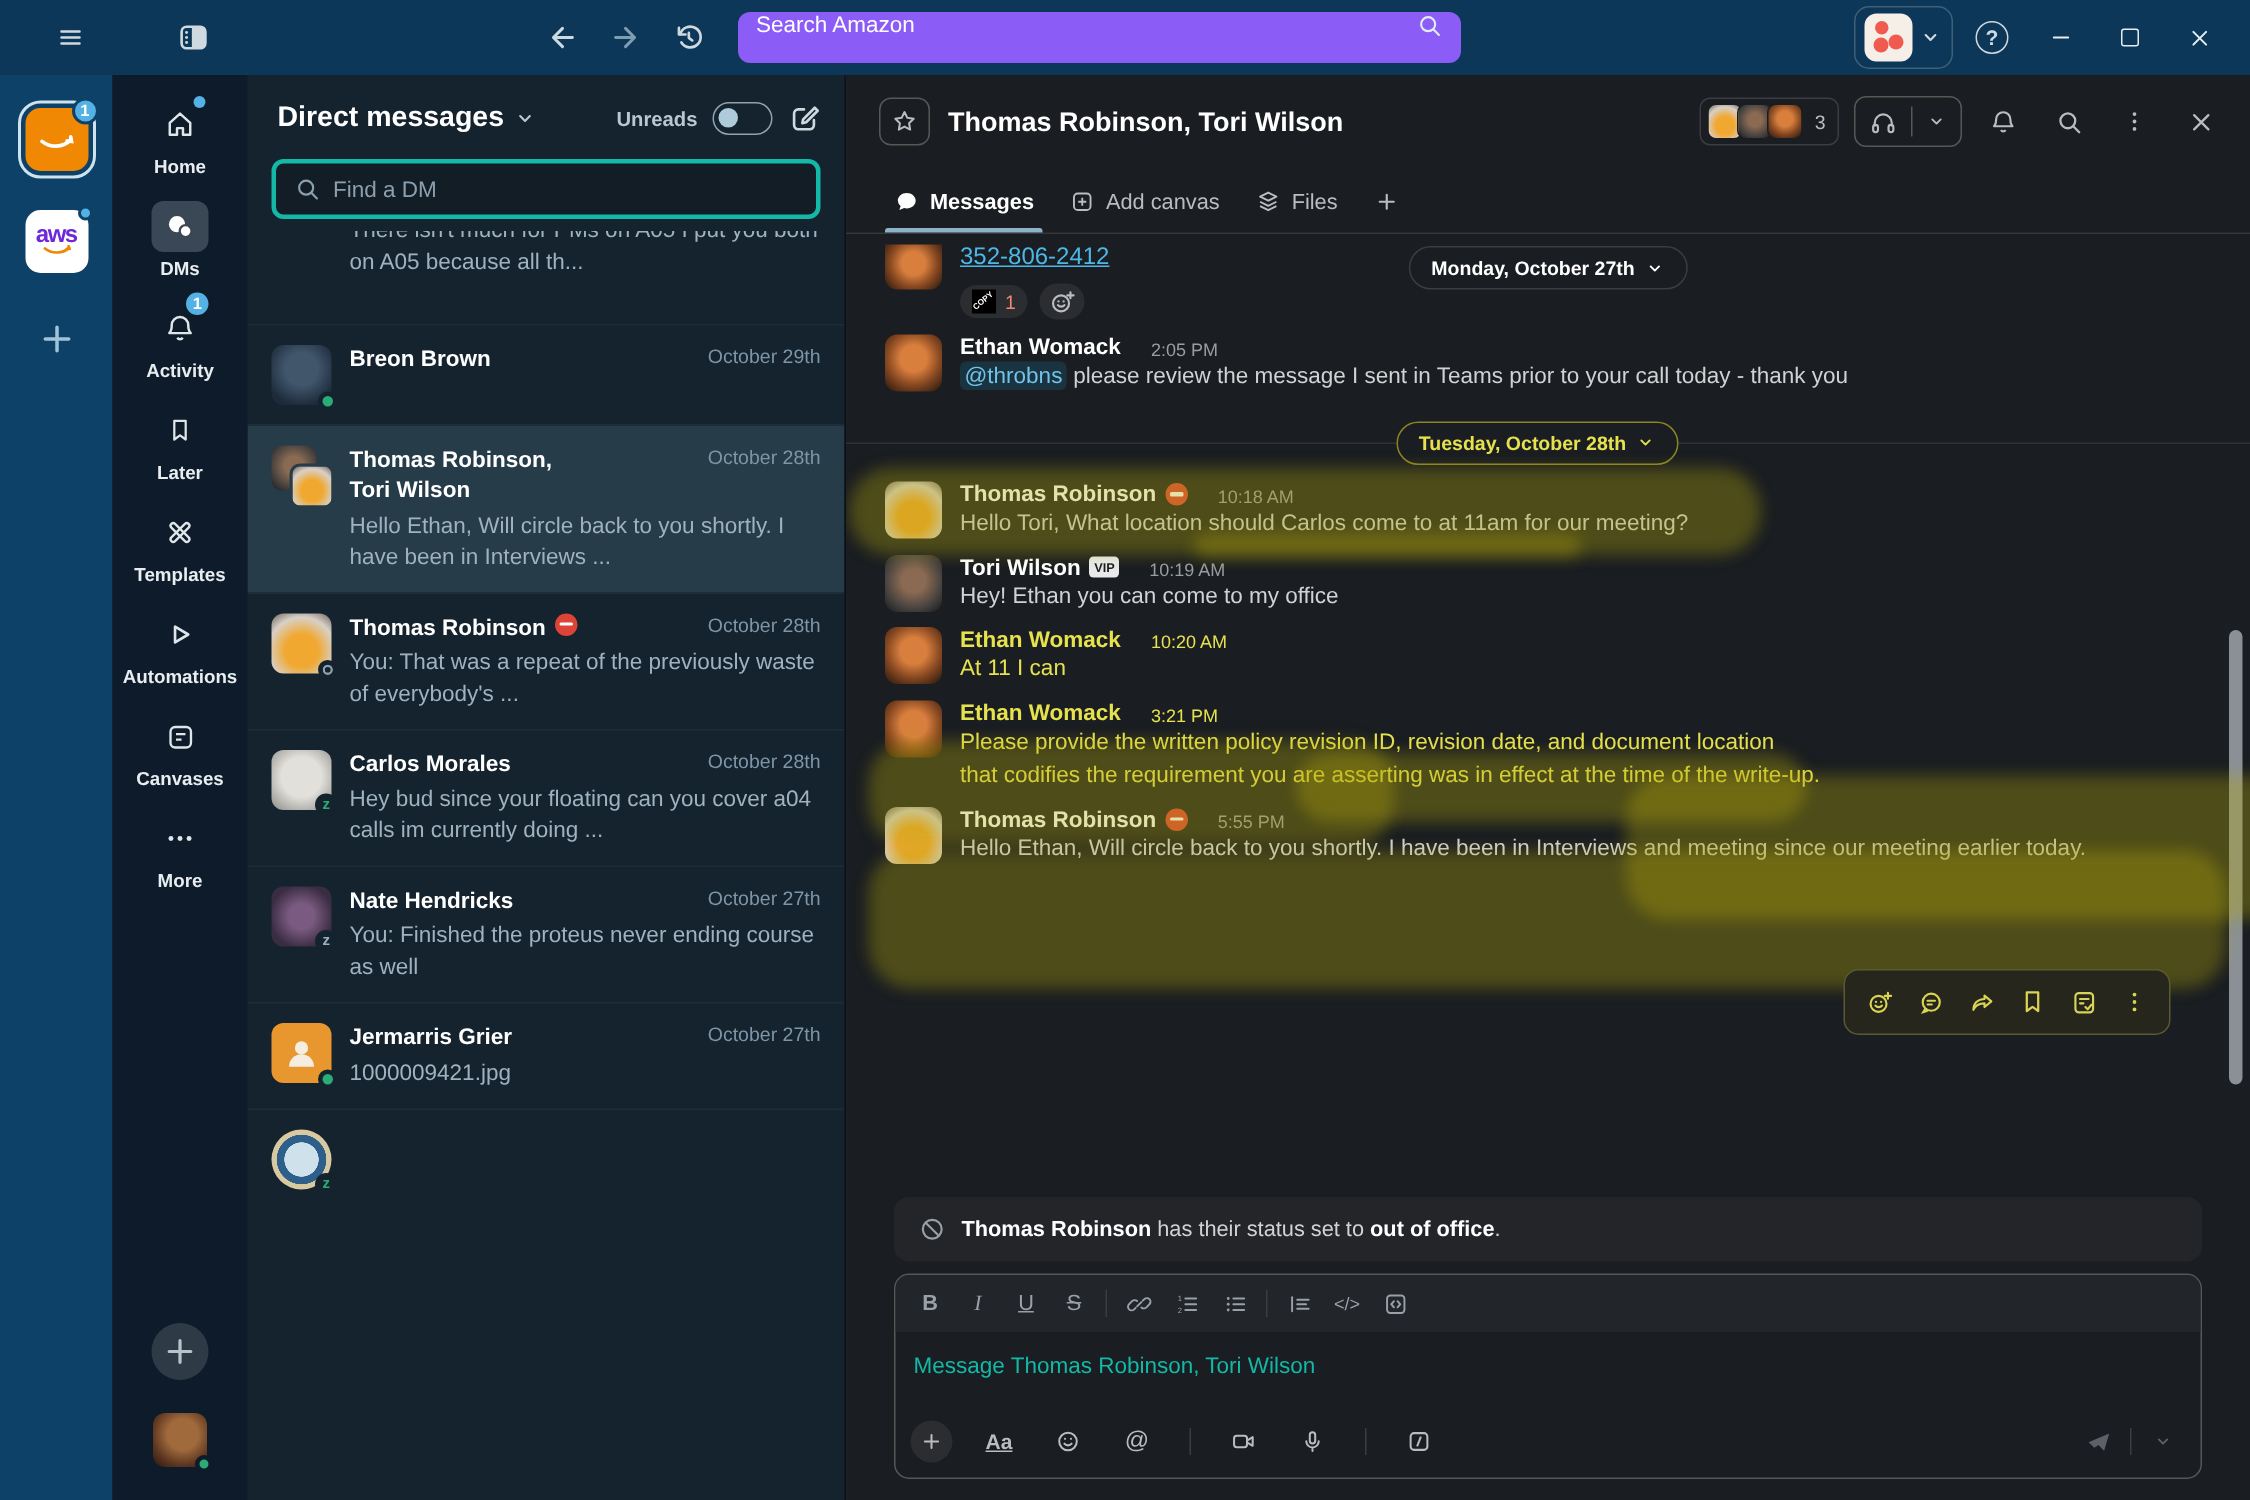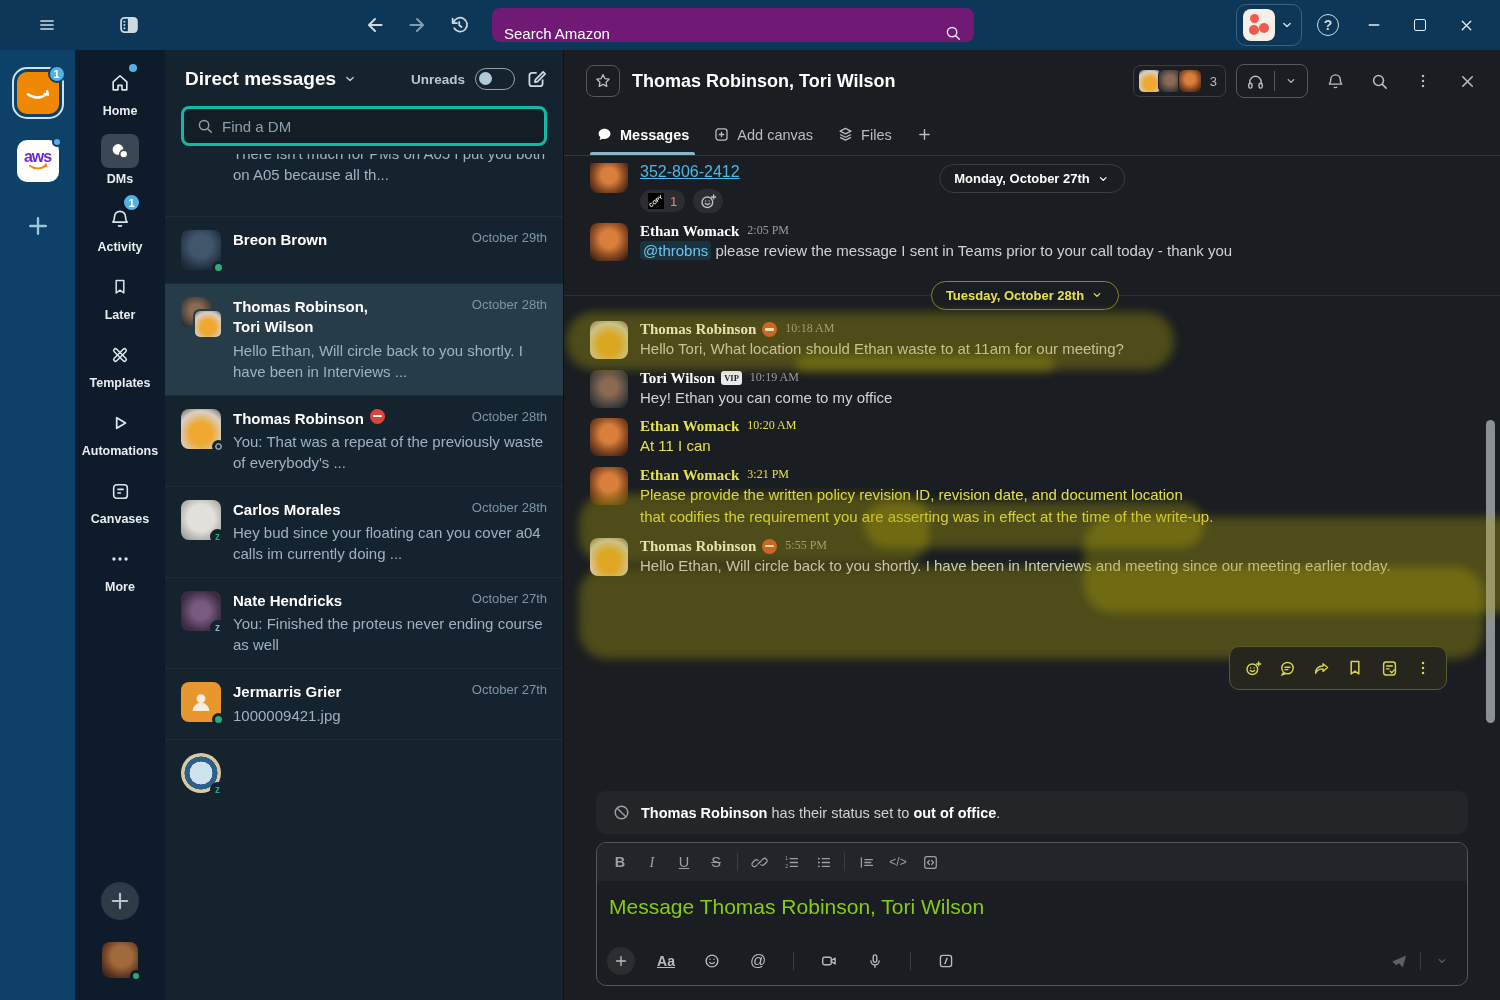--- a/index.html
+++ b/index.html
@@ -8,22 +8,22 @@
   svg { display:block; }
 
   
   .titlebar { position:absolute; left:0; top:0; width:1500px; height:50px;
     background:#0c3758; display:flex; align-items:center; z-index:10; }
   .tb-btn { width:34px; height:34px; display:flex; align-items:center; justify-content:center;
     border-radius:6px; color:#cfd9e0; }
   .tb-hamburger { margin-left:30px; }
   .tb-panel { margin-left:48px; }
   .tb-histnav { display:flex; gap:8px; margin-left:212px; }
-  .tb-search { margin-left:16px; width:482px; height:34px; background:#701a75; border-radius:8px;
-    display:flex; align-items:flex-end; padding:0 12px; color:#fff; font-size:15px; }
+  .tb-search { margin-left:16px; width:482px; height:34px; background:#8b5cf6; border-radius:8px;
+    display:flex; align-items:flex-start; padding:0 12px; color:#fff; font-size:15px; }
   .tb-search .ph { flex:1; }
   .tb-right { margin-left:auto; display:flex; align-items:center; gap:6px; padding-right:14px; }
   .profile-pill { display:flex; align-items:center; gap:4px; border:1px solid #3f6077;
     border-radius:10px; padding:4px 6px; }
   .profile-art { width:32px; height:32px; border-radius:8px; background:#f6efe7; position:relative; }
   .profile-art i { position:absolute; border-radius:50%; background:#f05a4f; }
   .profile-art i:nth-child(1){ width:9px; height:9px; left:7px; top:5px; }
   .profile-art i:nth-child(2){ width:10px; height:10px; left:6px; top:16px; }
   .profile-art i:nth-child(3){ width:10px; height:10px; left:16px; top:14px; }
   .help-circle { width:22px; height:22px; border:1.6px solid #cfd9e0; border-radius:50%;
@@ -145,21 +145,21 @@
   .tab.active { color:#fff; font-weight:bold; }
   .tab.active::after { content:""; position:absolute; left:4px; right:4px; bottom:0; height:3px;
     background:#8cb3c7; border-radius:2px 2px 0 0; }
   .tab-plus { padding:0 10px 12px; color:#b9bdc1; }
 
   
   .messages { position:relative; flex:1; overflow:hidden; padding:2px 40px 0 26px; }
   .msg-row { display:flex; gap:12px; padding:5px 0; }
   .msg-av { width:38px; height:38px; border-radius:8px; flex:none; }
   .msg-body { min-width:0; flex:1; }
-  .msg-meta { display:flex; align-items:flex-start; gap:8px;font-family:Liberation Serif, serif; }
+  .msg-meta { display:flex; align-items:flex-end; gap:20px; }
   .msg-name { font-size:15px; font-weight:bold; color:#fff; display:flex; align-items:center; }
   .msg-time { font-size:12px; color:#9a9da1; }
   .msg-text { font-size:15px; line-height:1.45; color:#d1d2d3; white-space:pre-line; }
   .msg-link { color:#4db8e8; text-decoration:underline; font-size:16px; }
   .mention { color:#71c3e8; background:rgba(29,155,209,.18); border-radius:4px; padding:1px 3px; }
   .react-row { display:flex; gap:8px; margin-top:8px; align-items:center; }
   .react-pill { display:flex; align-items:center; gap:6px; background:#2b2d31; border-radius:12px;
     padding:3px 8px; }
   .react-emoji { width:16px; height:16px; background:#000; color:#fff; font-size:5.5px; font-weight:bold;
     display:flex; align-items:center; justify-content:center; transform:rotate(-0.0turn); overflow:hidden; }
@@ -193,21 +193,21 @@
   .status-banner b { color:#fff; }
   .composer { margin:0 32px 14px; border:1px solid #565856; border-radius:10px; flex:none; overflow:hidden; }
   .fmt-bar { display:flex; align-items:center; gap:2px; background:#222529; padding:6px 8px; }
   .fmt { width:30px; height:26px; display:flex; align-items:center; justify-content:center;
     color:#9aa0a6; font-size:14.5px; }
   .fmt.b { font-weight:bold; }
   .fmt.i { font-style:italic; font-family:"Liberation Serif", serif; }
   .fmt.u { text-decoration:underline; }
   .fmt.s { text-decoration:line-through; }
   .fmt-sep { width:1px; height:18px; background:#3a3d42; margin:0 4px; }
-  .composer-input { padding:14px 12px 22px; font-size:21px; color:#84cc16; }
+  .composer-input { padding:14px 12px 22px; font-size:15px; color:#14b8a6; }
   .composer-actions { display:flex; align-items:center; gap:16px; padding:6px 10px 10px; }
   .ca { width:30px; height:28px; display:flex; align-items:center; justify-content:center; color:#b9bdc1; }
   .ca.plus-circle { width:28px; height:28px; border-radius:50%; background:#2b2d31; }
   .ca.aa { font-size:14px; font-weight:bold; text-decoration:underline; }
   .send-group { margin-left:auto; display:flex; align-items:center; }
   .send-group .sep { width:1px; height:18px; background:#3a3d42; margin:0 6px; }
   .send-ico { color:#5d6066; }
 </style>
 </head>
 <body>
@@ -656,21 +656,21 @@
         <div class="msg-body">
           <div class="msg-meta">
             <span class="msg-name">
               <span>Thomas Robinson</span>
               <span class="dnd-badge">
                 <i></i>
               </span>
             </span>
             <span class="msg-time">10:18 AM</span>
           </div>
-          <div class="msg-text">Hello Tori, What location should Ethan waste to at 11am for our meeting?</div>
+          <div class="msg-text">Hello Tori, What location should Carlos come to at 11am for our meeting?</div>
         </div>
       </div>
       <div class="msg-row">
         <div class="msg-av av-tori"></div>
         <div class="msg-body">
           <div class="msg-meta">
             <span class="msg-name">
               <span>Tori Wilson</span>
               <span class="vip-badge">VIP</span>
             </span>

